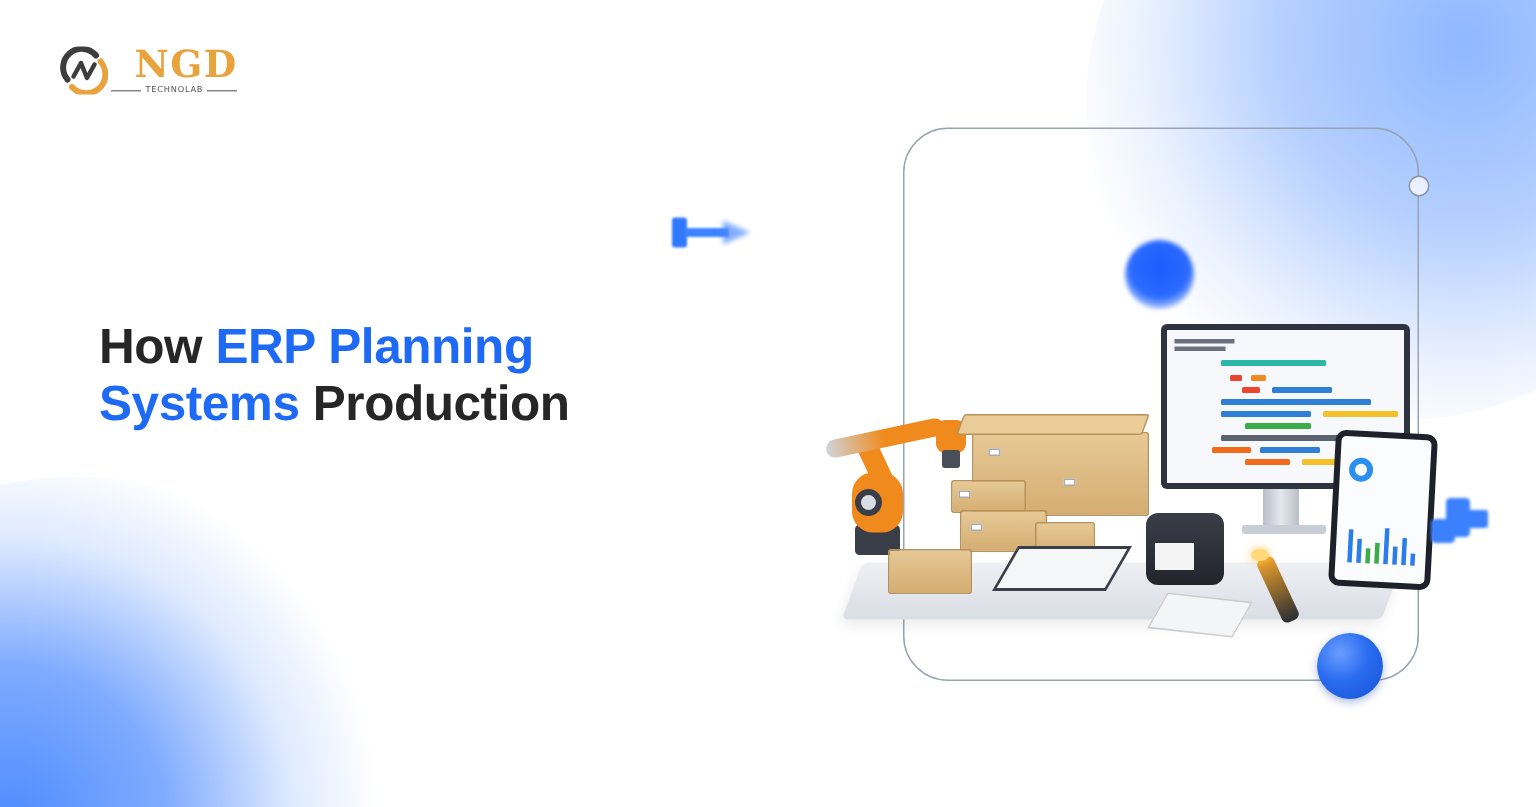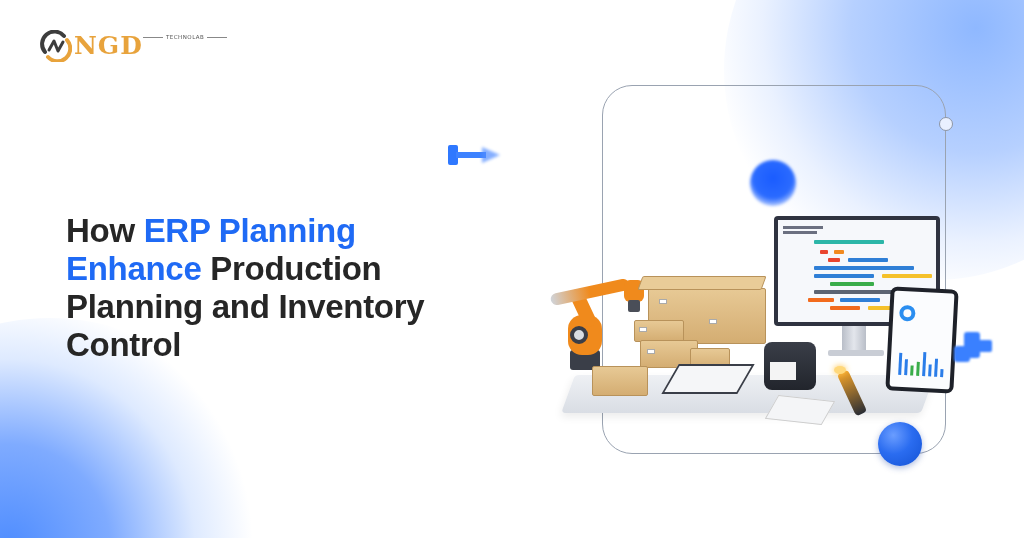--- a/index.html
+++ b/index.html
@@ -7,21 +7,21 @@
   body { position: relative; font-family: "DejaVu Sans", sans-serif; }
 
   .glow-tr { position: absolute; right: -120px; top: -140px; width: 420px; height: 420px; border-radius: 50%;
     background: radial-gradient(circle at 60% 40%, #8fb8ff 0%, #b6d0ff 35%, rgba(220,232,255,0.6) 60%, rgba(255,255,255,0) 75%); }
   .glow-bl { position: absolute; left: -160px; bottom: -160px; width: 420px; height: 380px; border-radius: 50%;
     background: radial-gradient(circle at 40% 60%, #4f8dff 0%, #7fabff 30%, rgba(200,220,255,0.6) 55%, rgba(255,255,255,0) 72%); }
 
   
   .logo { position: absolute; left: 40px; top: 30px; display: flex; align-items: center; }
   .logo-mark { width: 32px; height: 32px; position: relative; }
-  .logo-text { margin-left: 2px; display: flex; align-items: flex-start; }
+  .logo-text { margin-left: 2px; display: flex; flex-direction: column; align-items: flex-end; }
   .logo-word { font-family: "DejaVu Serif", serif; font-weight: bold; font-size: 25px; color: #e8a33c; letter-spacing: 1px; line-height: 26px; }
   .logo-sub { font-size: 5.5px; color: #555; letter-spacing: 0.5px; display: flex; align-items: center; gap: 3px; margin-top: 1px; }
   .logo-sub::before, .logo-sub::after { content: ""; width: 20px; height: 1px; background: #888; display: block; }
 
   
   .headline { position: absolute; left: 66px; top: 212px; width: 420px; font-family: "Liberation Sans", sans-serif;
     font-size: 33px; line-height: 38px; color: #262626; letter-spacing: -0.3px; }
   .headline .hl { color: #1f6af5; font-weight: bold; }
 
   
@@ -94,23 +94,22 @@
     </svg>
   </div>
   <div class="logo-text">
     <span class="logo-word">NGD</span>
     <span class="logo-sub">TECHNOLAB</span>
   </div>
 </div>
 
 <h1 class="headline">
   <span>How </span><span class="hl">ERP Planning</span><br>
-  <span class="hl">Enhance</span><span> Production</span><br>
-  <span>Planning and Inventory</span><br>
-  <span>Control</span>
+  <span class="hl">Systems</span><span> Production</span><br>
+  <br>
 </h1>
 
 <div class="arrow">
   <div class="bar"></div>
     <div class="stem"></div>
     <div class="head"></div>
 </div>
 
 <div class="frame"></div>
 <div class="frame-dot"></div>

